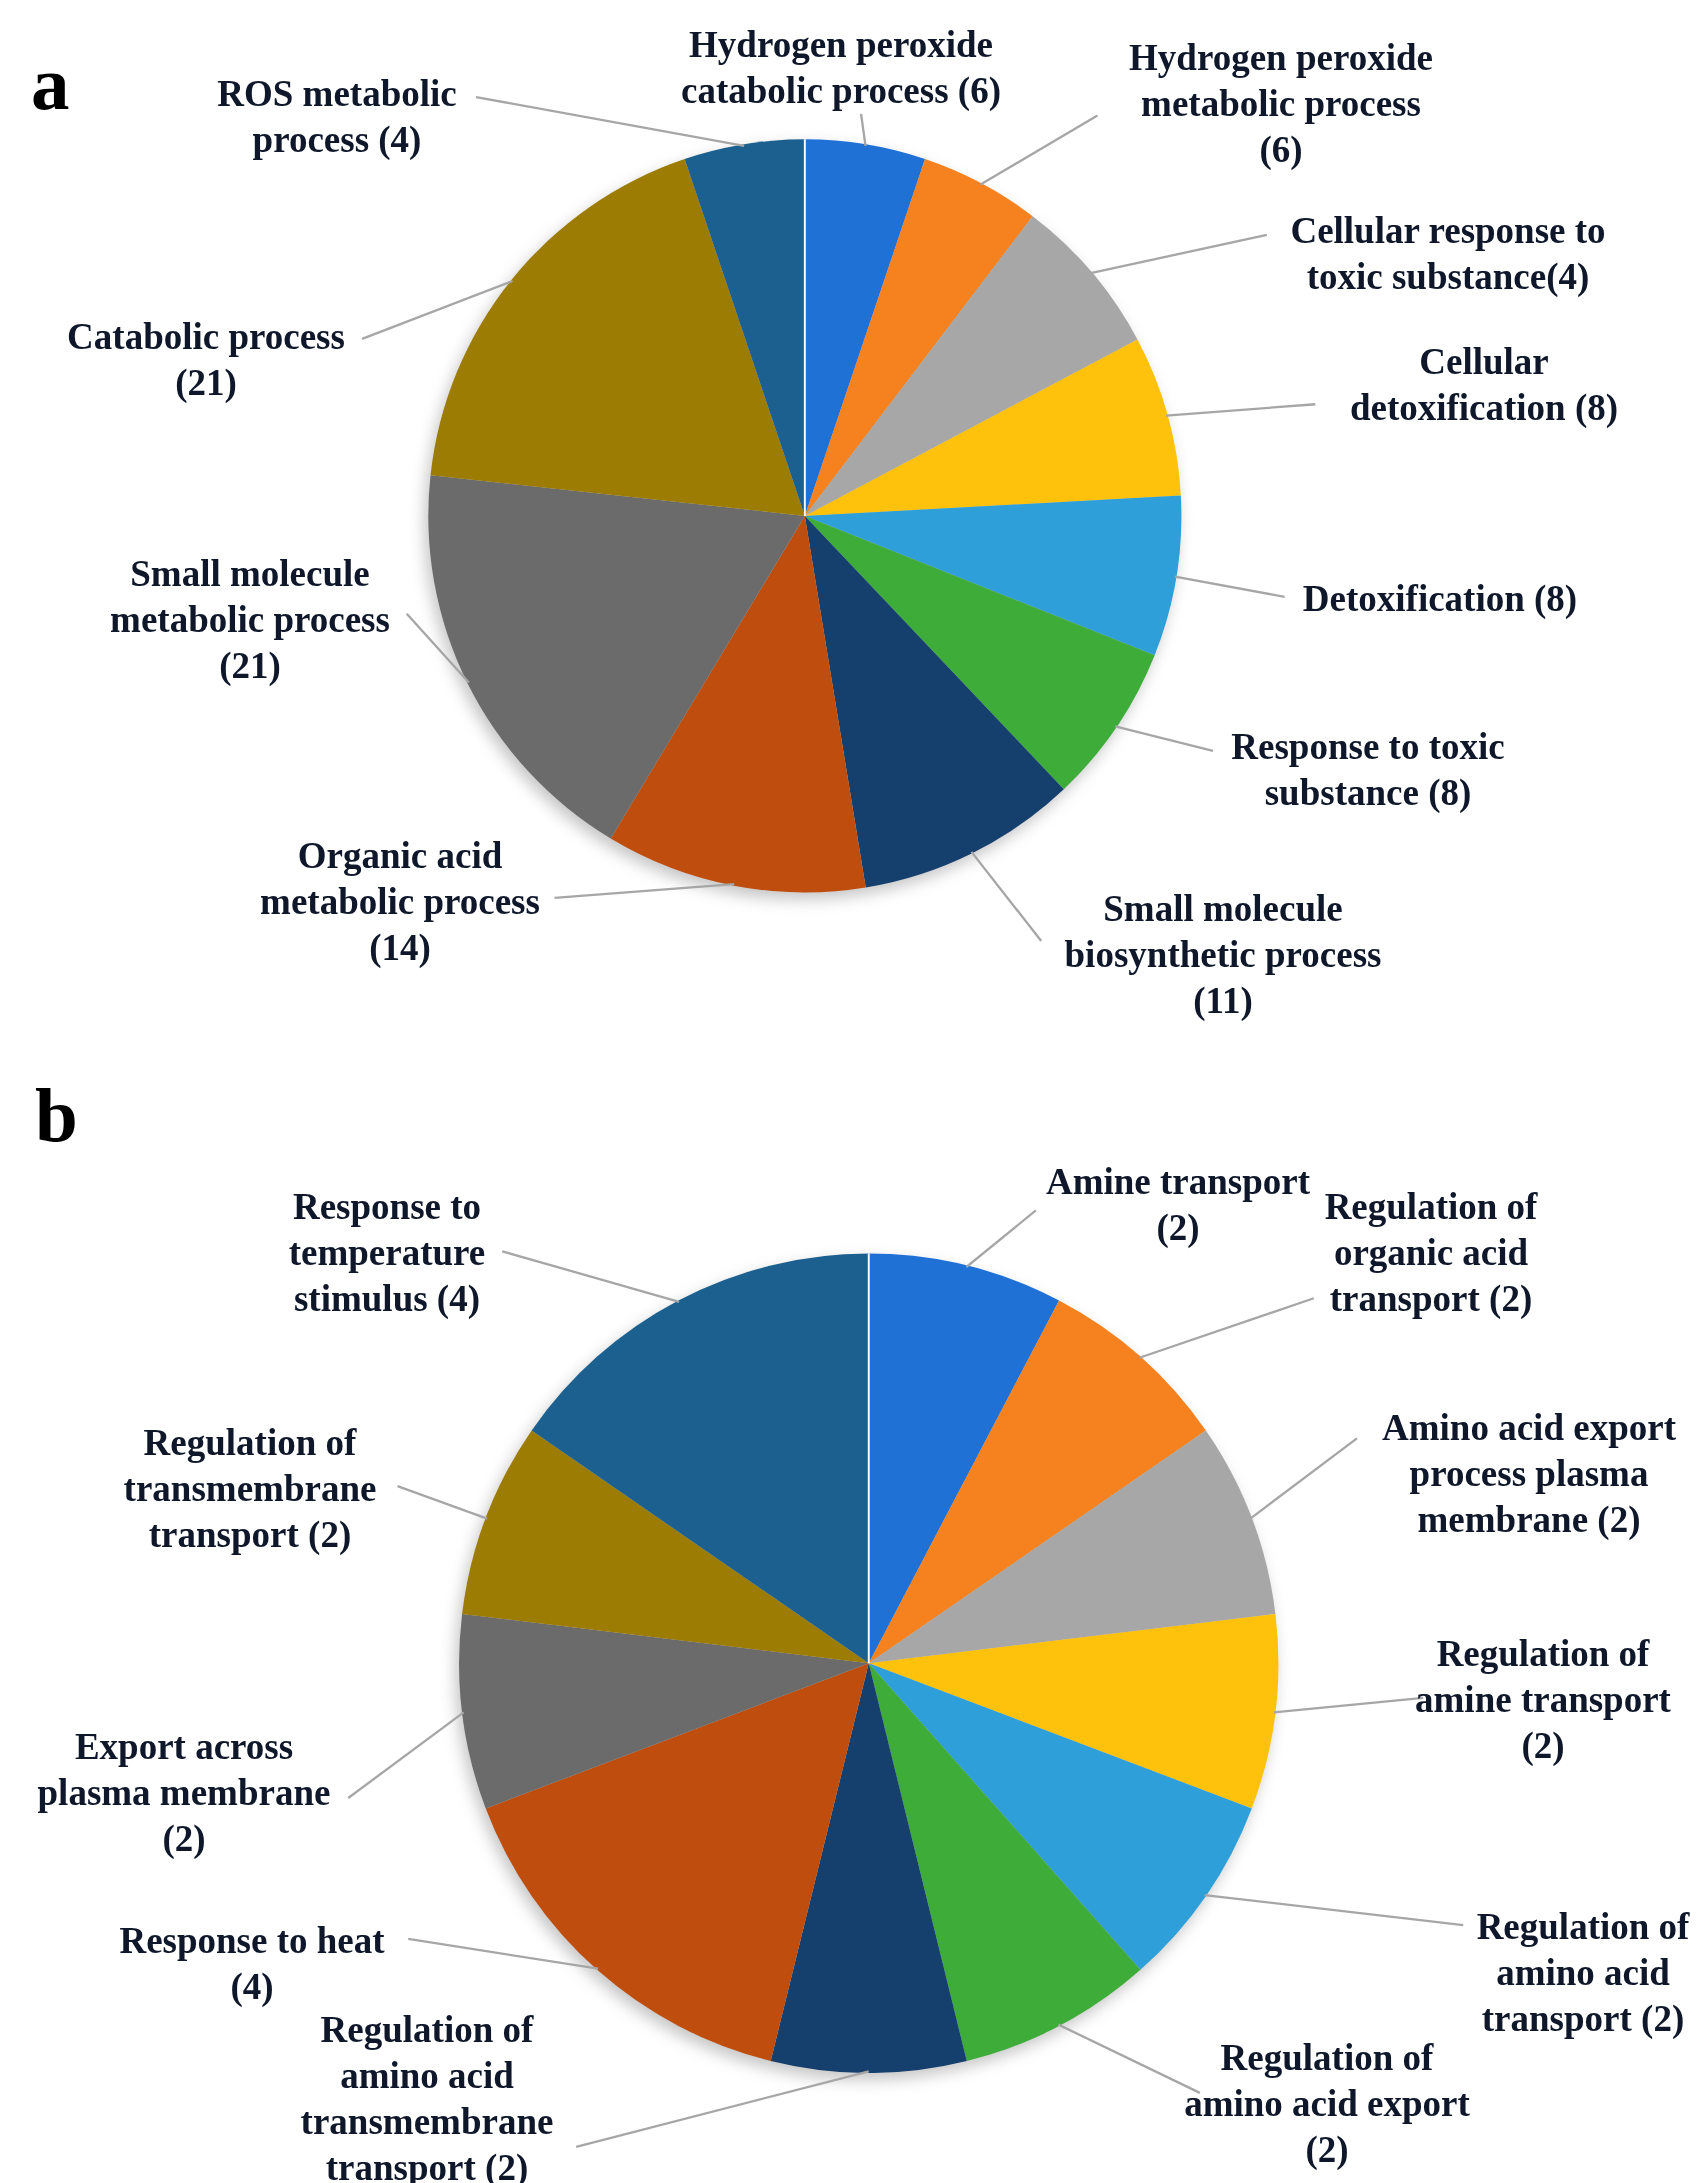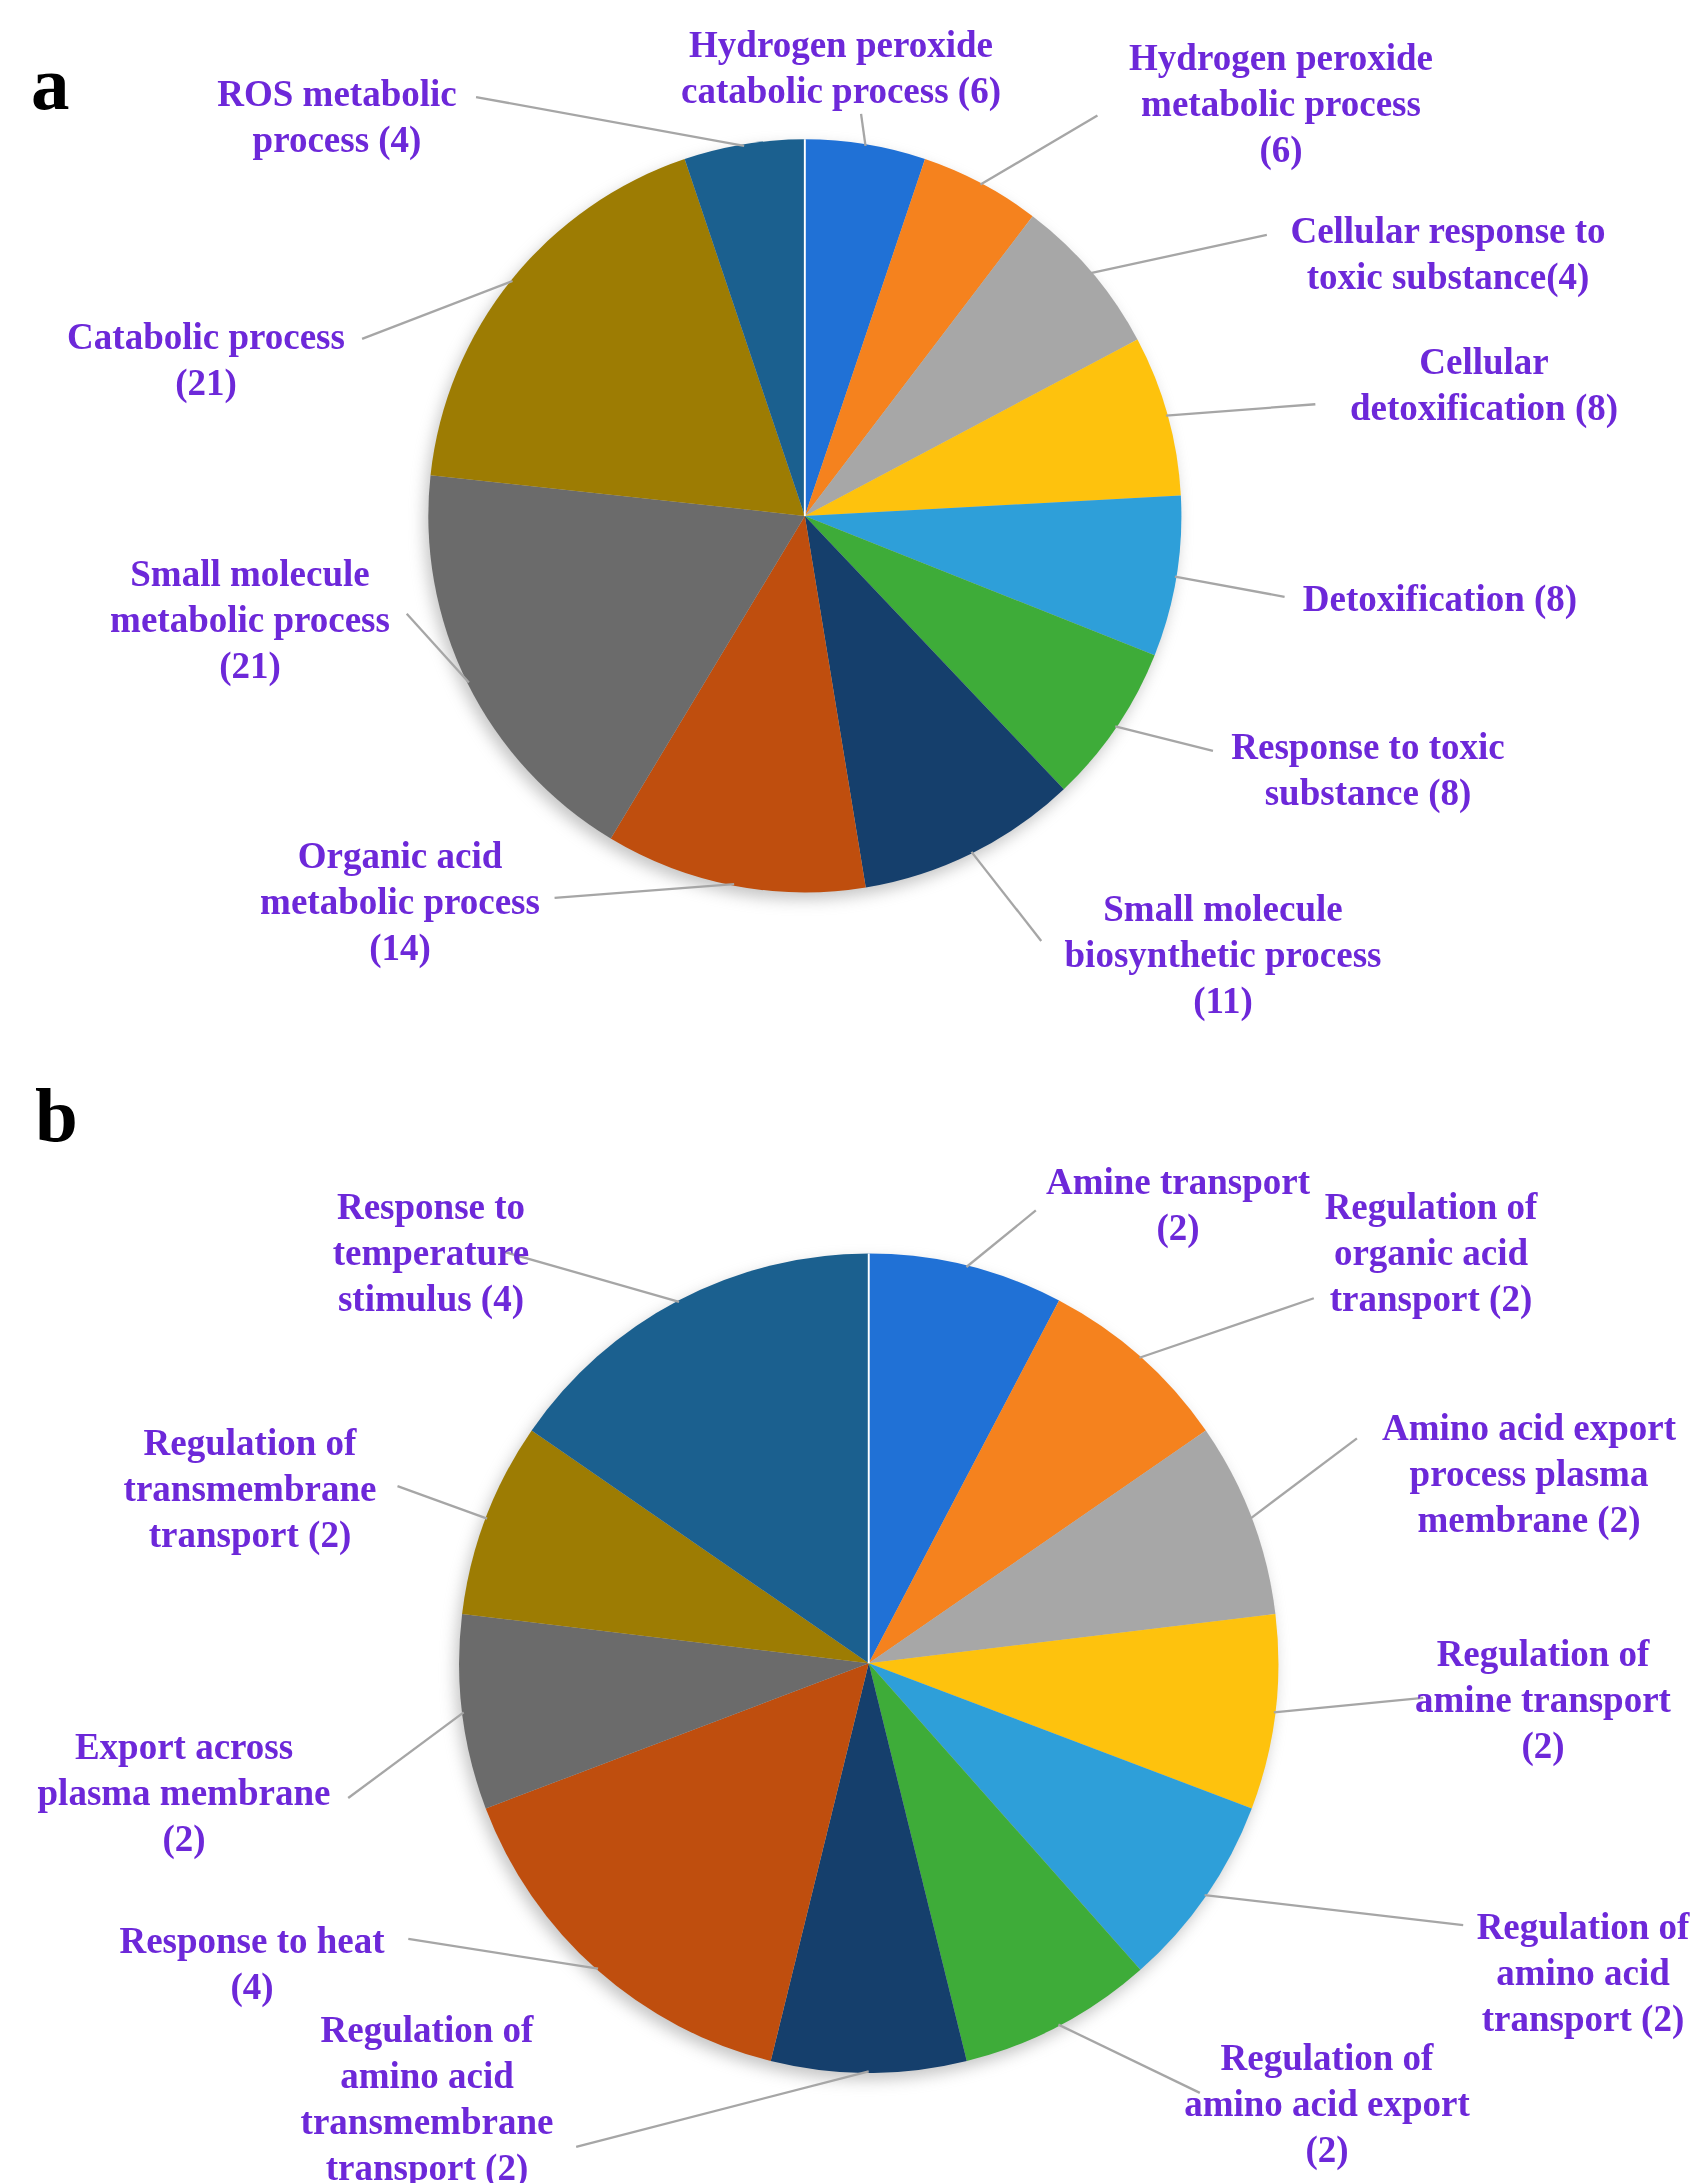--- a/index.html
+++ b/index.html
@@ -20,21 +20,21 @@
     line-height:1;
     color:#000;
   }
   .pie-label{
     position:absolute;
     transform:translateX(-50%);
     text-align:center;
     font-weight:700;
     font-size:37px;
     line-height:46px;
-    color:#6d28d9;
+    color:#0f172a;
     white-space:nowrap;
   }
 </style>
 </head>
 <body>
 
 <div class="figure">
   <svg id="chart-svg" width="1699" height="2183" viewBox="0 0 2206 2835">
       <g class="pie-group">
         <path d="M 1045 670 L 1045.0 181.0 A 489 489 0 0 1 1201.1 206.6 Z" fill="#2071d6">
@@ -223,20 +223,20 @@
       <div class="pie-label" style="left: 184px; top: 1724px;">
         <div>Export across</div>
         <div>plasma membrane</div>
         <div>(2)</div>
       </div>
       <div class="pie-label" style="left: 250px; top: 1420px;">
         <div>Regulation of</div>
         <div>transmembrane</div>
         <div>transport (2)</div>
       </div>
-      <div class="pie-label" style="left: 387px; top: 1184px; margin-left: 44px;">
+      <div class="pie-label" style="left: 387px; top: 1184px;">
         <div>Response to</div>
         <div>temperature</div>
         <div>stimulus (4)</div>
       </div>
     </div>
 </div>
 
 
 </body></html>

